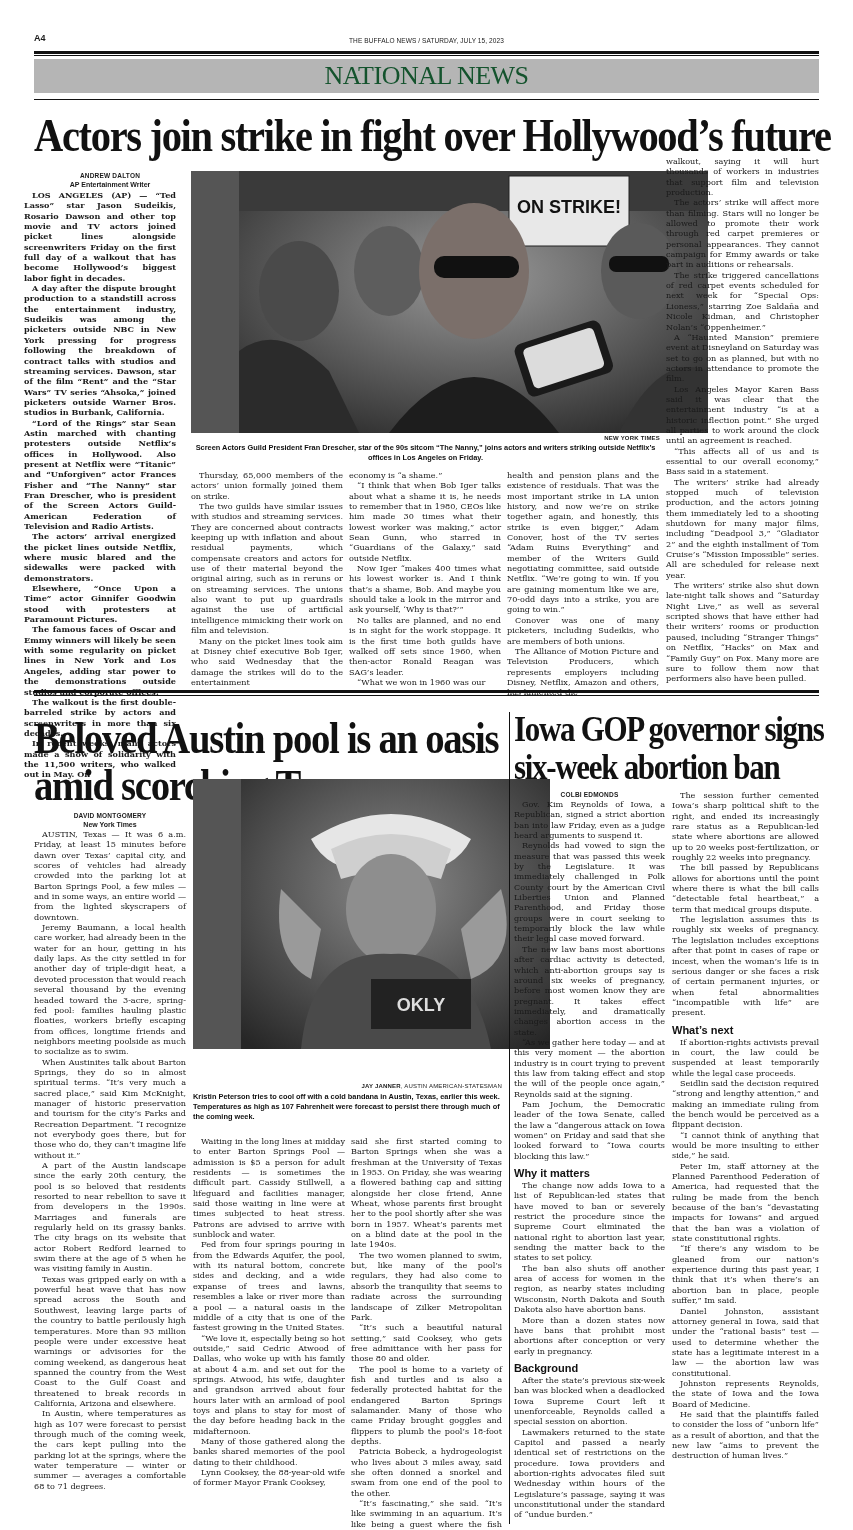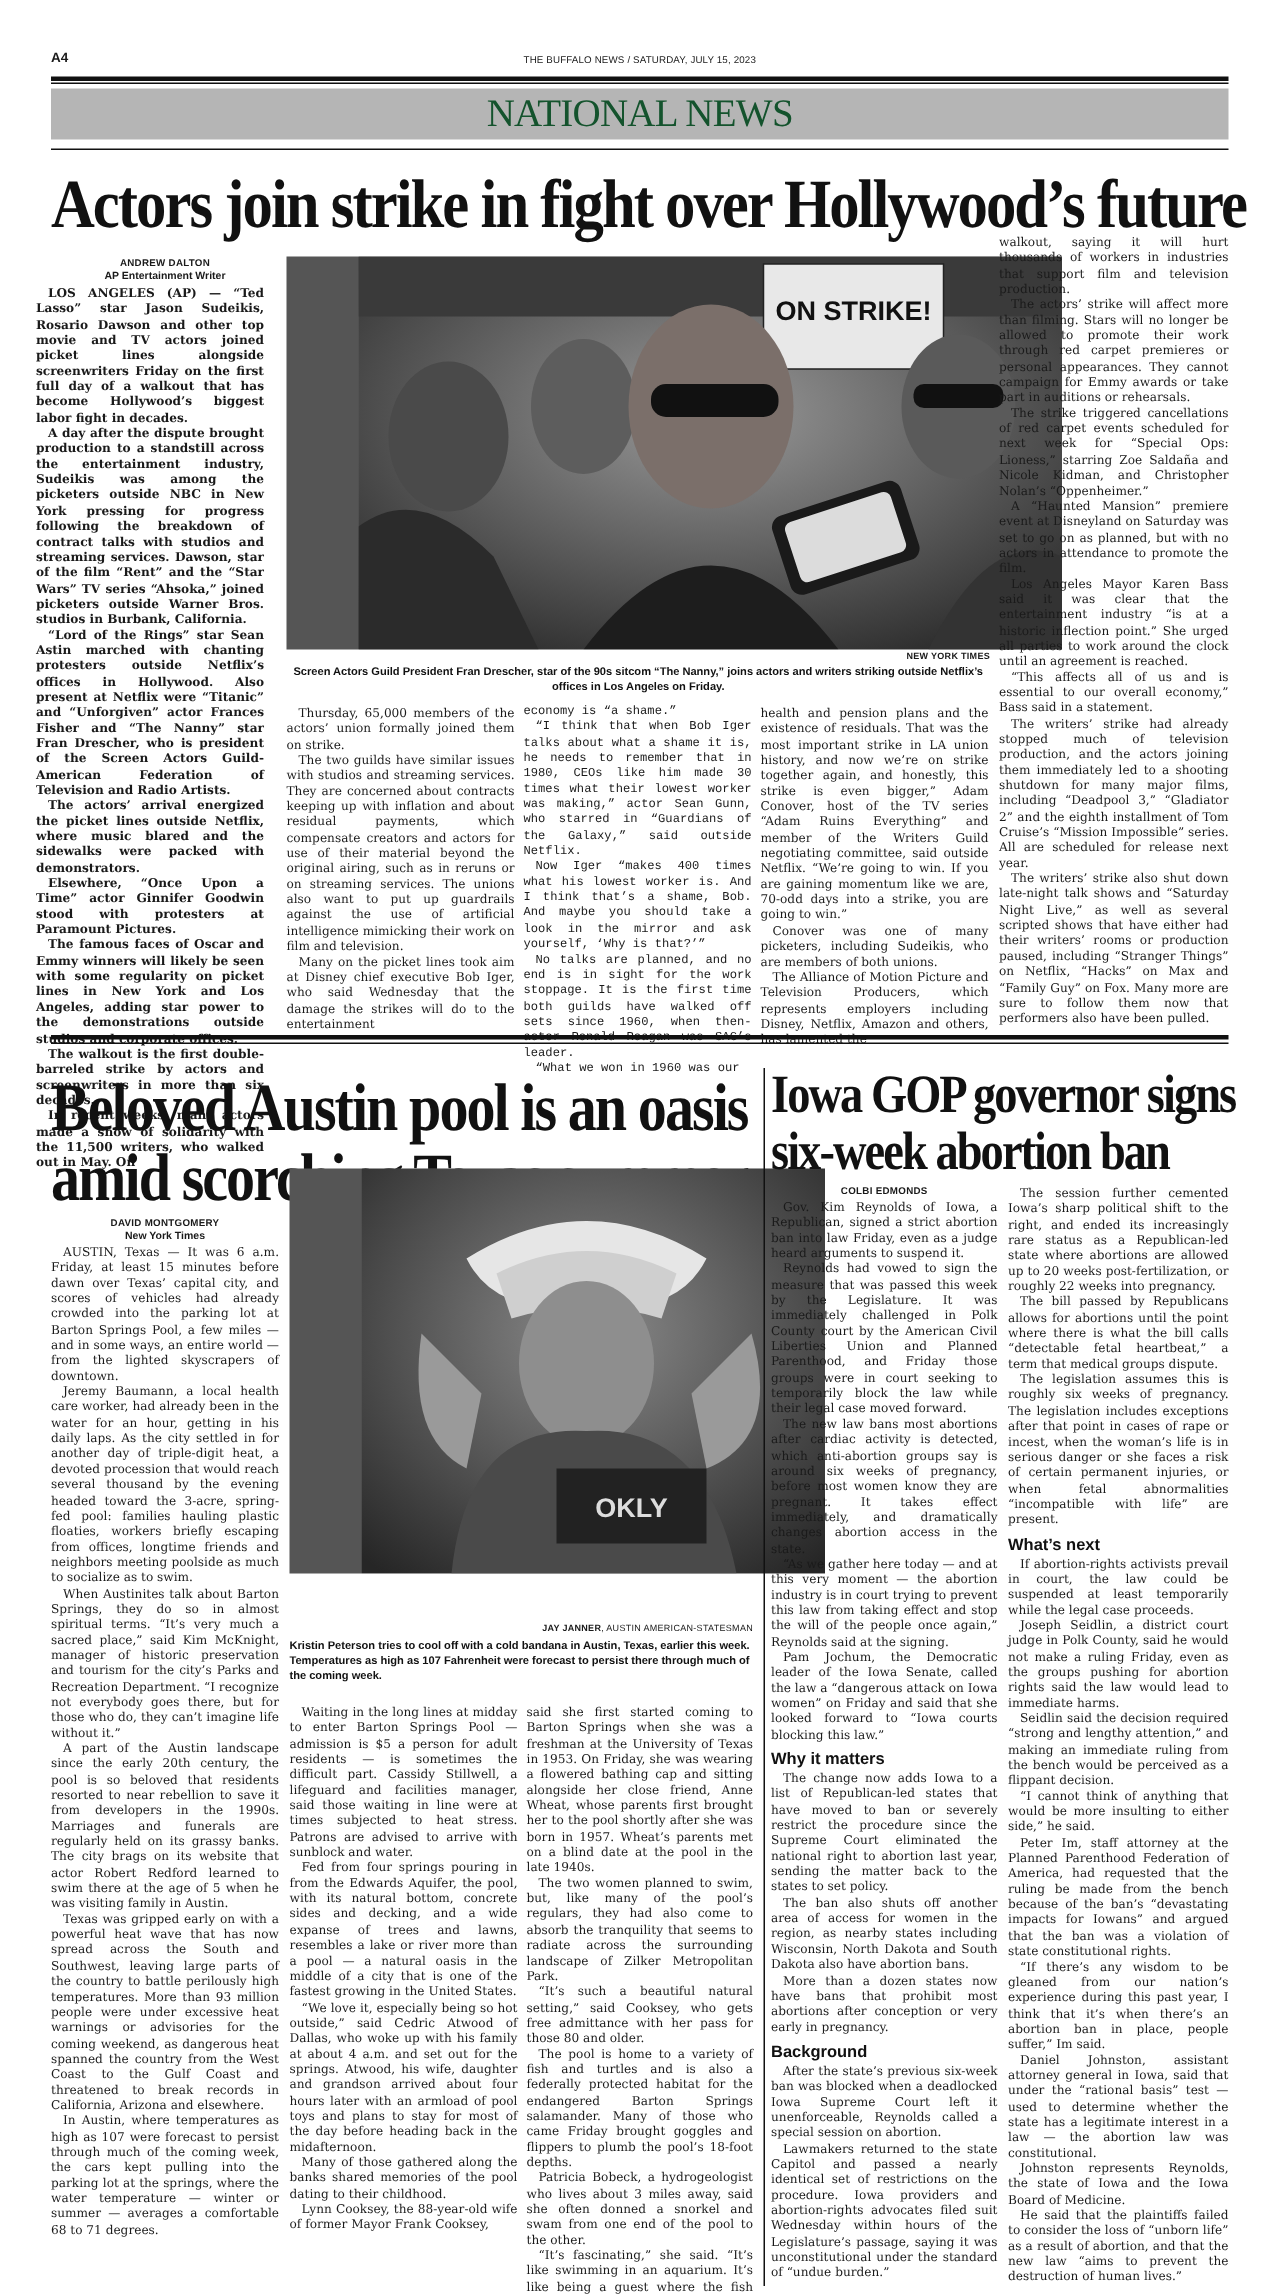--- a/index.html
+++ b/index.html
@@ -79,21 +79,21 @@
   </svg>
 </div>
 <div class="abs credit" style="left:191px; top:435px; width:469px;">NEW YORK TIMES</div>
 <div class="abs caption" style="left:191px; top:443px; width:469px;text-align:center;">Screen Actors Guild President Fran Drescher, star of the 90s sitcom “The Nanny,” joins actors and writers striking outside Netflix’s offices in Los Angeles on Friday.</div>
 
 <div class="abs col" style="left:191px; top:470px; width:152px;" id="s1c2">
     <p>Thursday, 65,000 members of the actors’ union formally joined them on strike.</p>
     <p>The two guilds have similar issues with studios and streaming services. They are concerned about contracts keeping up with inflation and about residual payments, which compensate creators and actors for use of their material beyond the original airing, such as in reruns or on streaming services. The unions also want to put up guardrails against the use of artificial intelligence mimicking their work on film and television.</p>
     <p>Many on the picket lines took aim at Disney chief executive Bob Iger, who said Wednesday that the damage the strikes will do to the entertainment</p>
   </div>
-<div class="abs col" style="left:349px; top:470px; width:152px;font-family:Liberation Mono, monospace;" id="s1c3">
+<div class="abs col" style="left:349px; top:470px; width:152px;" id="s1c3">
     <p class="noind">economy is “a shame.”</p>
     <p>“I think that when Bob Iger talks about what a shame it is, he needs to remember that in 1980, CEOs like him made 30 times what their lowest worker was making,” actor Sean Gunn, who starred in “Guardians of the Galaxy,” said outside Netflix.</p>
     <p>Now Iger “makes 400 times what his lowest worker is. And I think that’s a shame, Bob. And maybe you should take a look in the mirror and ask yourself, ‘Why is that?’”</p>
     <p>No talks are planned, and no end is in sight for the work stoppage. It is the first time both guilds have walked off sets since 1960, when then-actor Ronald Reagan was SAG’s leader.</p>
     <p>“What we won in 1960 was our</p>
   </div>
 <div class="abs col" style="left:507px; top:470px; width:152px;" id="s1c4">
     <p class="noind">health and pension plans and the existence of residuals. That was the most important strike in LA union history, and now we’re on strike together again, and honestly, this strike is even bigger,” Adam Conover, host of the TV series “Adam Ruins Everything” and member of the Writers Guild negotiating committee, said outside Netflix. “We’re going to win. If you are gaining momentum like we are, 70-odd days into a strike, you are going to win.”</p>
     <p>Conover was one of many picketers, including Sudeikis, who are members of both unions.</p>
     <p>The Alliance of Motion Picture and Television Producers, which represents employers including Disney, Netflix, Amazon and others, has lamented the</p>
@@ -193,21 +193,20 @@
     <div class="subhead">Background</div>
     <p>After the state’s previous six-week ban was blocked when a deadlocked Iowa Supreme Court left it unenforceable, Reynolds called a special session on abortion.</p>
     <p>Lawmakers returned to the state Capitol and passed a nearly identical set of restrictions on the procedure. Iowa providers and abortion-rights advocates filed suit Wednesday within hours of the Legislature’s passage, saying it was unconstitutional under the standard of “undue burden.”</p>
   </div>
 <div class="abs col" style="left:672px; top:790px; width:147px;" id="s3c2">
     <p>The session further cemented Iowa’s sharp political shift to the right, and ended its increasingly rare status as a Republican-led state where abortions are allowed up to 20 weeks post-fertilization, or roughly 22 weeks into pregnancy.</p>
     <p>The bill passed by Republicans allows for abortions until the point where there is what the bill calls “detectable fetal heartbeat,” a term that medical groups dispute.</p>
     <p>The legislation assumes this is roughly six weeks of pregnancy. The legislation includes exceptions after that point in cases of rape or incest, when the woman’s life is in serious danger or she faces a risk of certain permanent injuries, or when fetal abnormalities “incompatible with life” are present.</p>
     <div class="subhead">What’s next</div>
     <p>If abortion-rights activists prevail in court, the law could be suspended at least temporarily while the legal case proceeds.</p>
-    <p>Joseph Seidlin, a district court judge in Polk County, said he would not make a ruling Friday, even as the groups pushing for abortion rights said the law would lead to immediate harms.</p>
     <p>Seidlin said the decision required “strong and lengthy attention,” and making an immediate ruling from the bench would be perceived as a flippant decision.</p>
     <p>“I cannot think of anything that would be more insulting to either side,” he said.</p>
     <p>Peter Im, staff attorney at the Planned Parenthood Federation of America, had requested that the ruling be made from the bench because of the ban’s “devastating impacts for Iowans” and argued that the ban was a violation of state constitutional rights.</p>
     <p>“If there’s any wisdom to be gleaned from our nation’s experience during this past year, I think that it’s when there’s an abortion ban in place, people suffer,” Im said.</p>
     <p>Daniel Johnston, assistant attorney general in Iowa, said that under the “rational basis” test — used to determine whether the state has a legitimate interest in a law — the abortion law was constitutional.</p>
     <p>Johnston represents Reynolds, the state of Iowa and the Iowa Board of Medicine.</p>
     <p>He said that the plaintiffs failed to consider the loss of “unborn life” as a result of abortion, and that the new law “aims to prevent the destruction of human lives.”</p>
   </div>
 
 </body></html>

